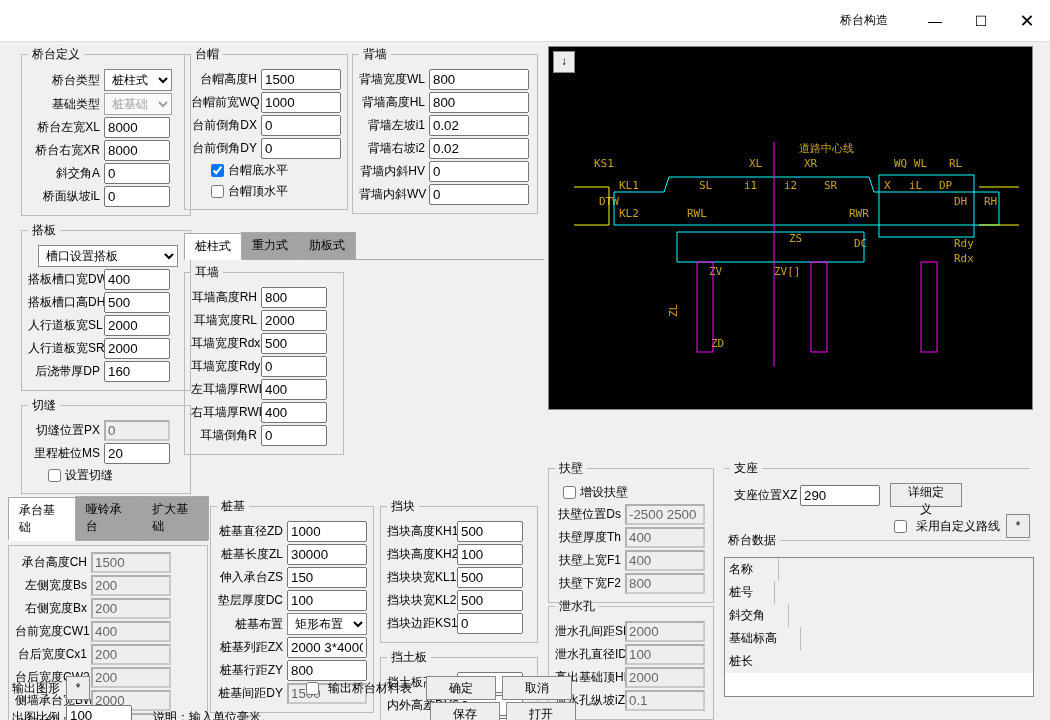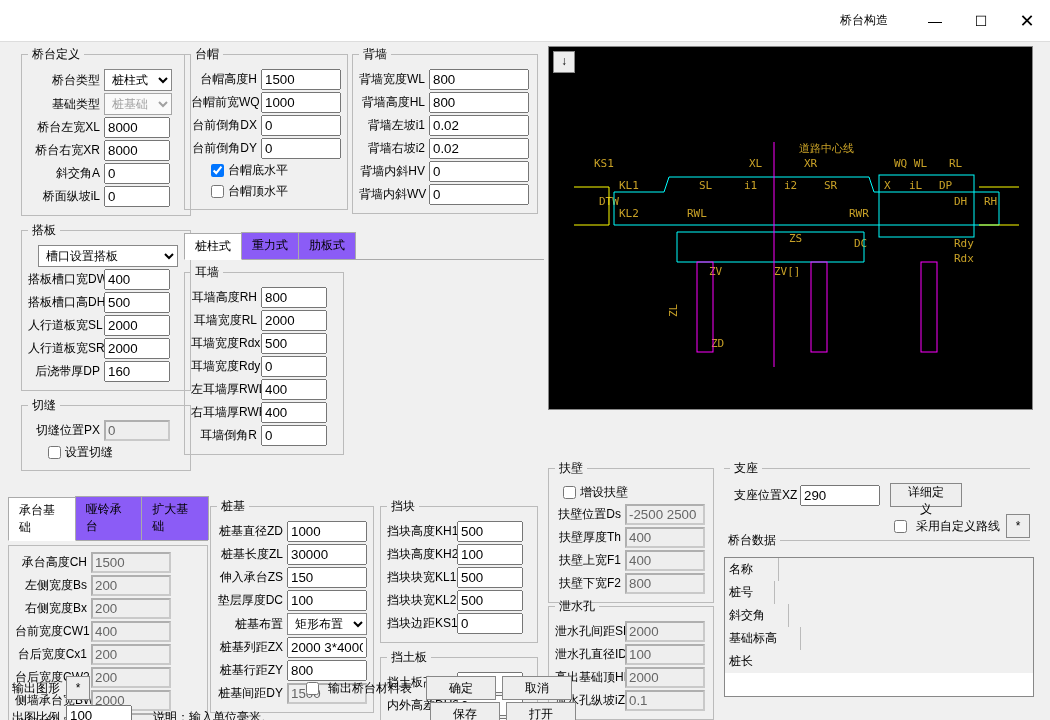--- a/index.html
+++ b/index.html
@@ -70,21 +70,21 @@
   .cb-row input { margin-right: 4px; }
   .tabs {
     display: flex;
     border-bottom: 1px solid #aaa;
     margin-bottom: 4px;
   }
   .tab {
     padding: 4px 10px;
     border: 1px solid #aaa;
     border-bottom: none;
-    background: #8b5cf6;
+    background: #a3a3a3;
     margin-right: -1px;
     position: relative;
   }
   .tab.active { background: #fff; border-bottom: 1px solid #fff; top: 1px; }
   .diagram {
     position: absolute;
     top: 4px; left: 548px;
     width: 485px; height: 364px;
     background: #000;
     border: 1px solid #888;
@@ -220,20 +220,24 @@
           <span class="lbl">后浇带厚DP</span>
         <input class="inp-60" value="160" style="">
         </div>
     </fieldset>
 
     <fieldset>
       <legend>切缝</legend>
       <div class="row">
           <span class="lbl">切缝位置PX</span>
         <input class="inp-60" disabled="" value="0" style="">
+        </div>
+      <div class="row">
+          <span class="lbl">里程桩位MS</span>
+        <input class="inp-60" value="20" style="">
         </div>
       <div class="cb-row">
           <input type="checkbox" style="">
         <span>设置切缝</span>
         </div>
     </fieldset>
   </div>
 
   <div class="col-mid1">
     <fieldset>

